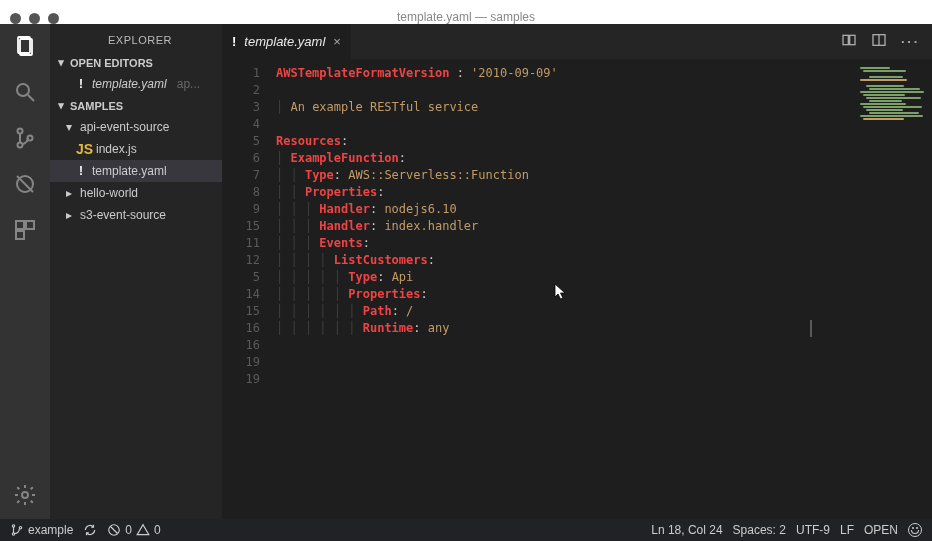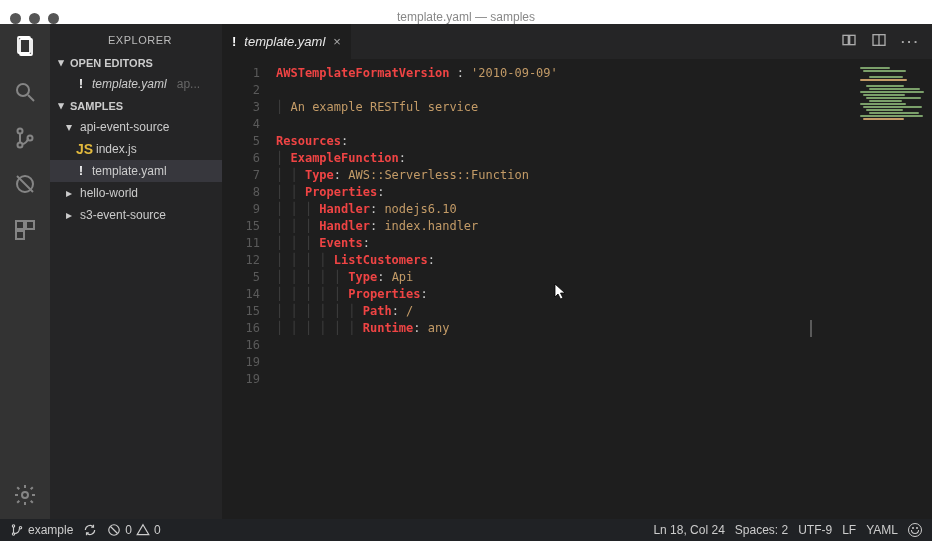--- a/index.html
+++ b/index.html
@@ -314,17 +314,17 @@
     <svg viewBox="0 0 24 24" fill="none" stroke="currentColor" stroke-width="2">
         <path d="M12 3 L22 20 L2 20 Z"></path>
       </svg>
     <span>0</span>
   </div>
   <div class="sp"></div>
   <div class="item">Ln 18, Col 24</div>
   <div class="item">Spaces: 2</div>
   <div class="item">UTF-9</div>
   <div class="item">LF</div>
-  <div class="item">YAML</div>
+  <div class="item">OPEN</div>
   <div class="item">
       <div class="smiley"></div>
     </div>
 </div>
 
 </body></html>

